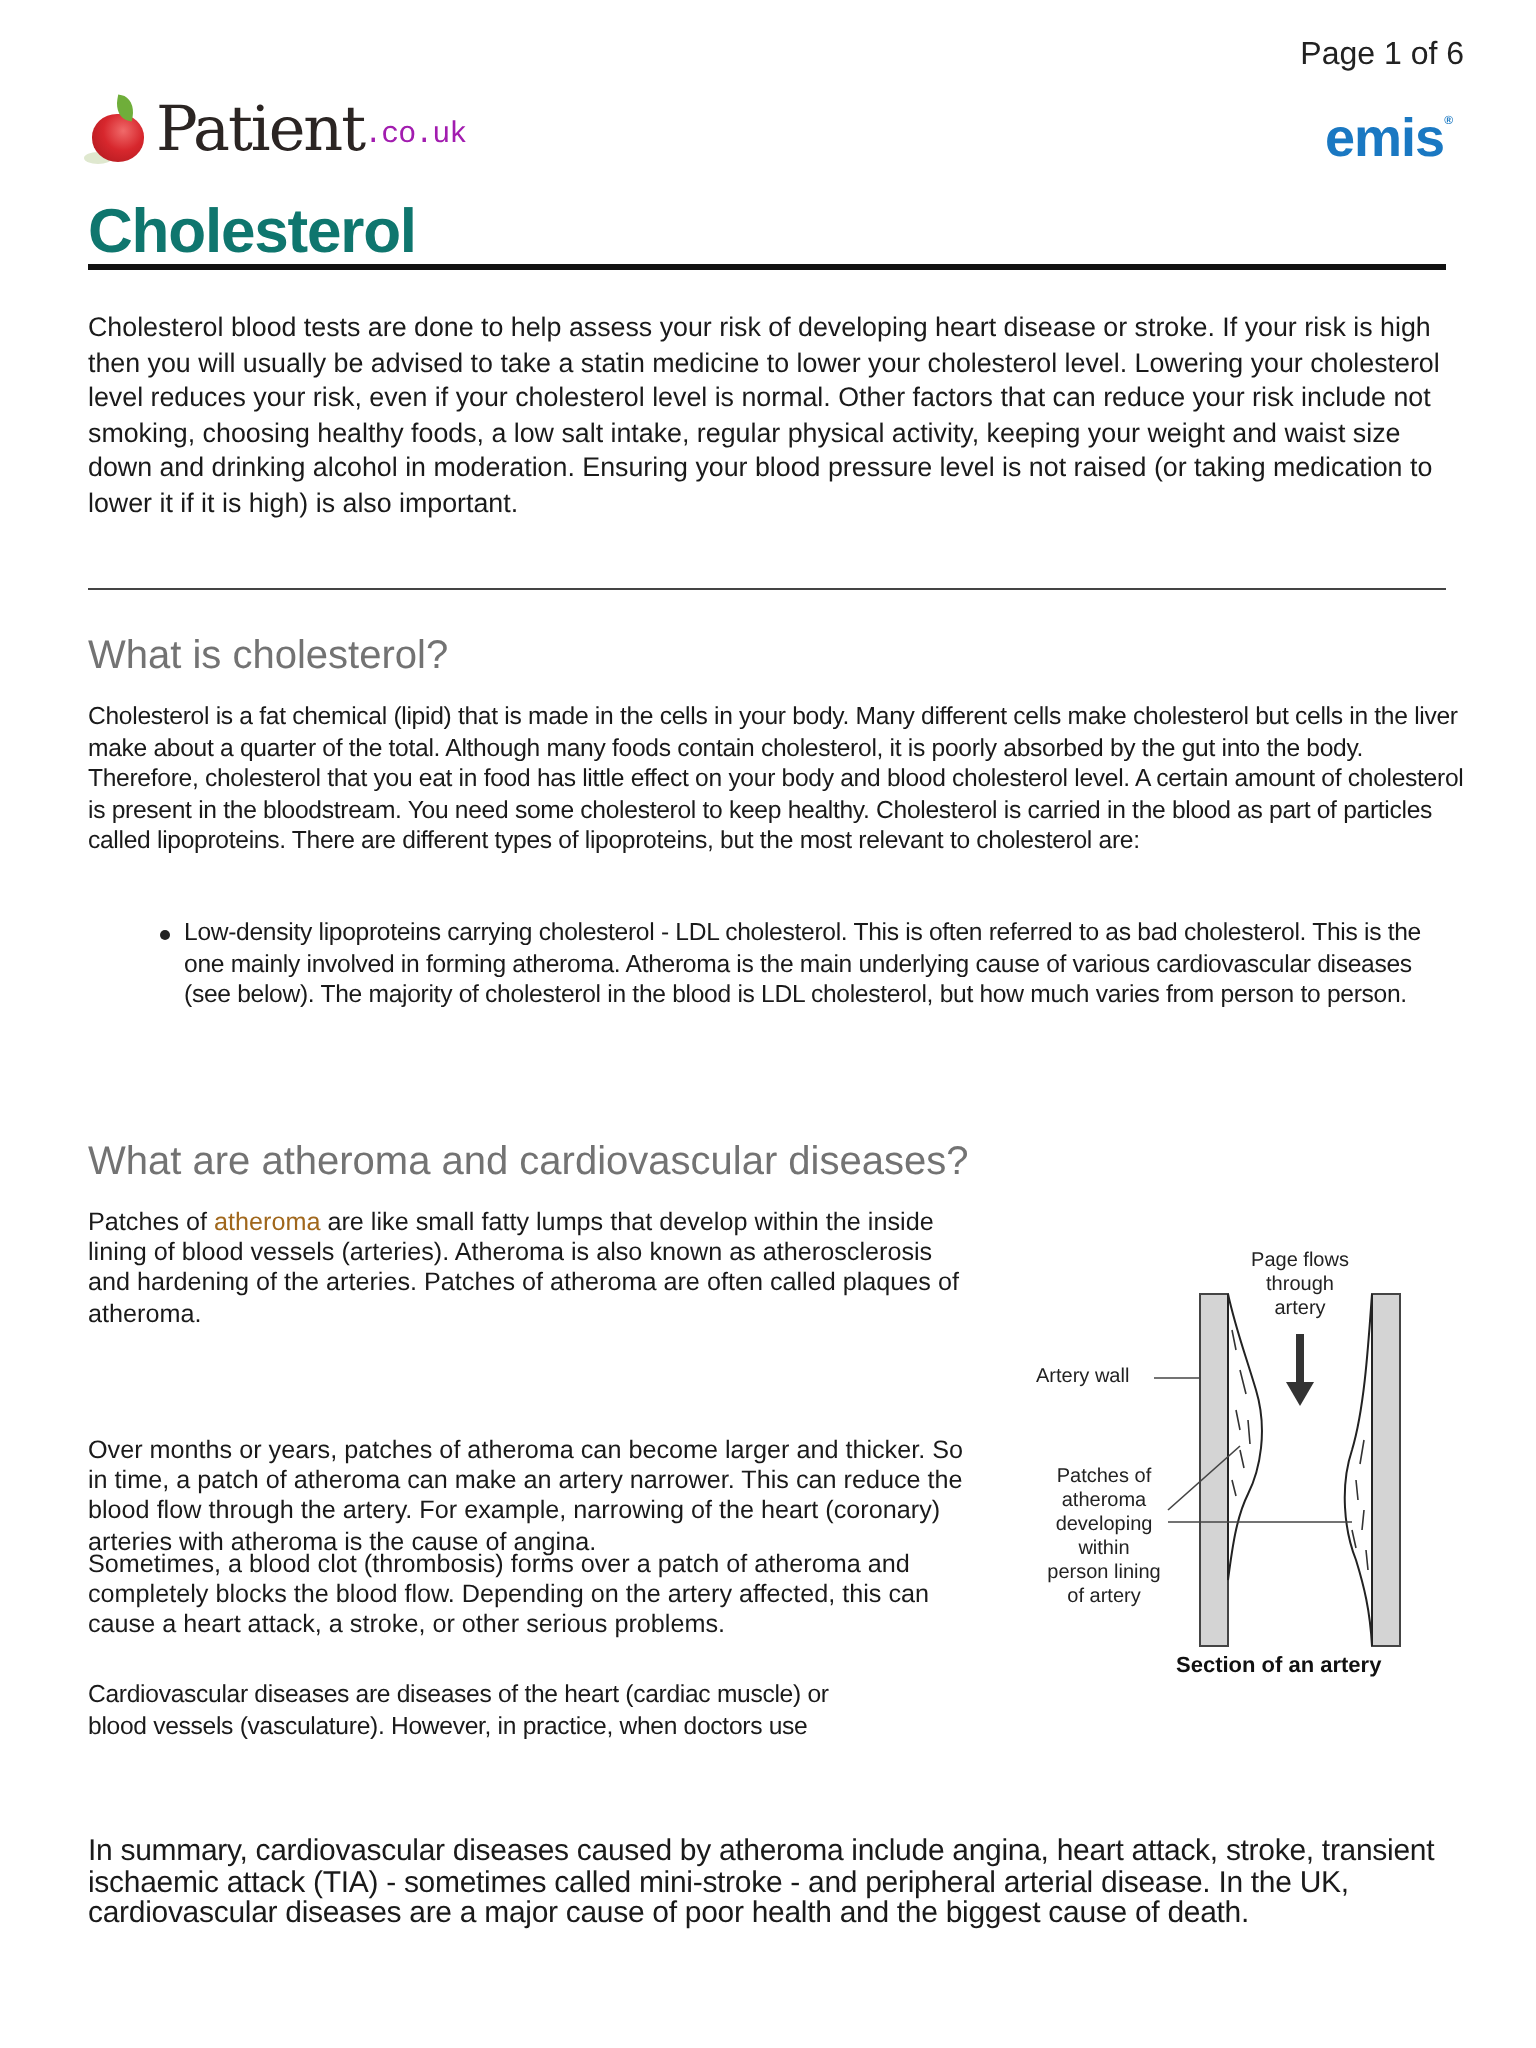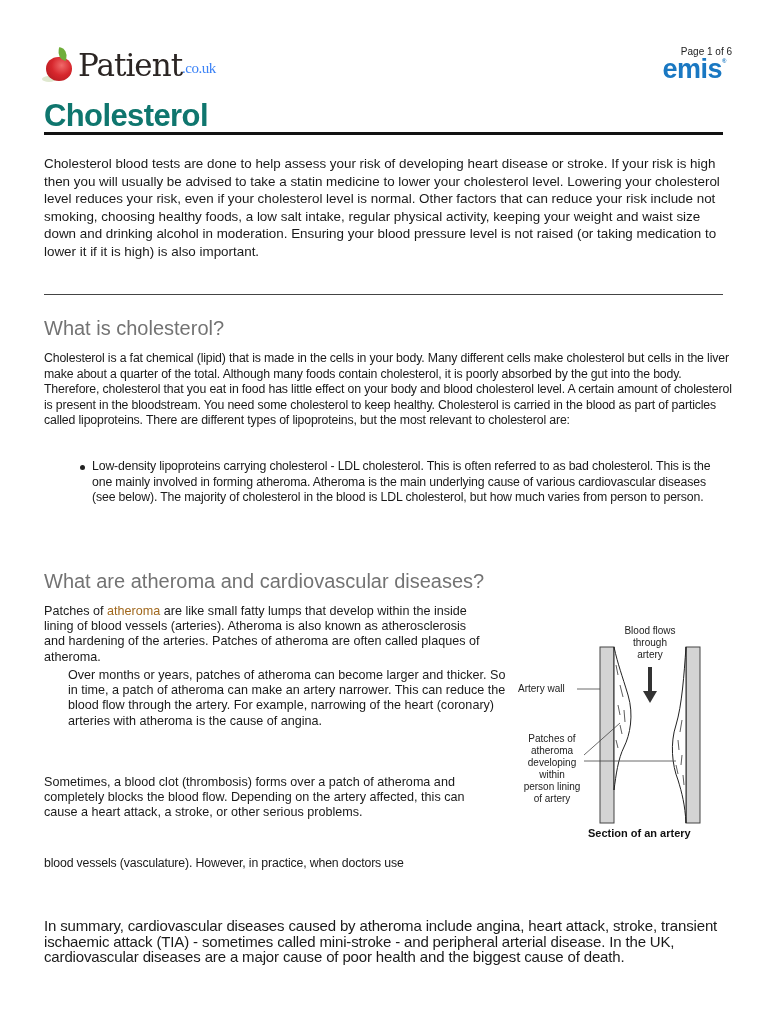--- a/index.html
+++ b/index.html
@@ -1,27 +1,27 @@
 <!DOCTYPE html>
 <html><head>
 <meta charset="utf-8">
 <style>
   * { box-sizing: border-box; margin: 0; padding: 0; }
   html, body { width: 768px; height: 1024px; background: #ffffff; overflow: hidden; }
   body { font-family: "Liberation Sans", sans-serif; color: #1a1a1a; position: relative; }
 
-  .page-num { position: absolute; top: 19px; right: 36px; font-size: 10px; color: #222; margin-top: 27px; }
+  .page-num { position: absolute; top: 19px; right: 36px; font-size: 16px; color: #222; }
 
   .logo-patient { position: absolute; left: 44px; top: 42px; height: 40px; display: flex; align-items: flex-end; }
   .apple { position: relative; width: 30px; height: 34px; margin-right: 4px; }
   .apple .body { position: absolute; left: 2px; top: 9px; width: 26px; height: 24px; background: radial-gradient(circle at 60% 35%, #f06a6a 0%, #d7272d 45%, #a8161c 100%); border-radius: 48% 48% 50% 50%; }
   .apple .leaf { position: absolute; left: 14px; top: 0px; width: 9px; height: 12px; background: #6fae3a; border-radius: 0 80% 0 80%; transform: rotate(10deg); }
   .apple .shadow { position: absolute; left: -2px; top: 28px; width: 14px; height: 6px; background: #dfe8cf; border-radius: 50%; }
   .patient-word { font-family: "DejaVu Serif", serif; font-size: 31px; color: #2b2523; letter-spacing: -1px; line-height: 34px; }
-  .couk { font-family: Liberation Serif, serif; font-size: 15px; color: #3b82f6; line-height: 28px; letter-spacing: -0.5px; }
+  .couk { font-family: Liberation Mono, monospace; font-size: 15px; color: #a21caf; line-height: 28px; letter-spacing: -0.5px; }
 
   .logo-emis { position: absolute; right: 42px; top: 54px; font-family: "Liberation Sans", sans-serif; font-weight: bold; font-size: 27px; color: #1a78c2; letter-spacing: -0.5px; }
   .logo-emis sup { font-size: 6px; vertical-align: top; position: relative; top: 4px; }
 
   .title { position: absolute; left: 44px; top: 98px; font-size: 31px; font-weight: bold; letter-spacing: -0.6px; color: #0f766e; }
   .title-rule { position: absolute; left: 44px; top: 132px; width: 679px; height: 3px; background: #111; }
 
   .text { position: absolute; font-size: 13px; line-height: 15.6px; color: #1a1a1a; }
   .intro { left: 44px; top: 155px; width: 680px; font-size: 13.4px; line-height: 17.6px; }
   .hr { position: absolute; left: 44px; top: 294px; width: 679px; height: 1px; background: #444; }
@@ -30,21 +30,21 @@
   .h2-1 { top: 317px; }
   .p1 { left: 44px; top: 351px; width: 690px; font-size: 12.3px; letter-spacing: -0.15px; }
 
   .bullets { position: absolute; left: 92px; top: 459px; width: 640px; list-style: none; font-size: 12.3px; line-height: 15.6px; letter-spacing: -0.15px; }
   .bullets li { position: relative; }
   .bullets li .dot { position: absolute; left: -12px; top: 6px; width: 5px; height: 5px; border-radius: 50%; background: #222; }
 
   .h2-2 { top: 570px; }
   .col { left: 44px; width: 440px; font-size: 12.6px; line-height: 15.2px; }
   .p-ath1 { top: 604px; }
-  .p-ath2 { top: 668px; margin-left: 24px; }
+  .p-ath2 { top: 718px; }
   .p-ath3 { top: 775px; }
   .link { color: #a0671c; }
 
   .p-cvd { left: 44px; top: 840px; width: 690px; font-size: 12.3px; letter-spacing: -0.15px; }
   .p-sum { left: 44px; top: 918px; width: 690px; font-size: 15px; letter-spacing: -0.15px; }
 
   .figure { position: absolute; left: 500px; top: 615px; width: 230px; height: 235px; }
   .figure .lbl { position: absolute; font-size: 10px; line-height: 12px; color: #222; text-align: center; }
   .figure .caption { position: absolute; left: 88px; top: 212px; font-size: 11px; font-weight: bold; color: #111; white-space: nowrap; }
 </style>
@@ -82,41 +82,41 @@
 
 <h2 class="h2 h2-2">What are atheroma and cardiovascular diseases?</h2>
 
 <p class="text col p-ath1">
   <span>Patches of </span><a class="link">atheroma</a><span> are like small fatty lumps that develop within the inside lining of blood vessels (arteries). Atheroma is also known as atherosclerosis and hardening of the arteries. Patches of atheroma are often called plaques of atheroma.</span>
 </p>
 <p class="text col p-ath2">Over months or years, patches of atheroma can become larger and thicker. So in time, a patch of atheroma can make an artery narrower. This can reduce the blood flow through the artery. For example, narrowing of the heart (coronary) arteries with atheroma is the cause of angina.</p>
 <p class="text col p-ath3">Sometimes, a blood clot (thrombosis) forms over a patch of atheroma and completely blocks the blood flow. Depending on the artery affected, this can cause a heart attack, a stroke, or other serious problems.</p>
 
 <p class="text p-cvd">
-  <br>
+  <span>Cardiovascular diseases are diseases of the heart (cardiac muscle) or</span><br>
   <span>blood vessels (vasculature). However, in practice, when doctors use</span><br>
 </p>
 <p class="text p-sum">In summary, cardiovascular diseases caused by atheroma include angina, heart attack, stroke, transient ischaemic attack (TIA) - sometimes called mini-stroke - and peripheral arterial disease. In the UK, cardiovascular diseases are a major cause of poor health and the biggest cause of death.</p>
 
 <div class="figure">
   <svg width="230" height="235" viewBox="0 0 230 235">
     <rect x="100" y="32" width="14" height="176" fill="#d4d4d4" stroke="#444" stroke-width="1"></rect>
     <rect x="186" y="32" width="14" height="176" fill="#d4d4d4" stroke="#444" stroke-width="1"></rect>
     <path d="M114 32 C118 50, 122 60, 128 80 C134 100, 130 120, 124 132 C118 144, 116 160, 114 175 L114 32 Z" fill="#fff" stroke="#222" stroke-width="1"></path>
     <path d="M116 50 l2 10 M120 70 l3 12 M118 90 l2 10 M124 95 l1 12 M120 110 l2 9 M116 125 l2 8" stroke="#333" stroke-width="0.8" fill="none"></path>
     <path d="M186 32 C184 60, 182 90, 176 110 C170 128, 172 150, 178 165 C182 178, 185 190, 186 208 L186 32 Z" fill="#fff" stroke="#222" stroke-width="1"></path>
     <path d="M182 105 l-2 12 M178 125 l1 10 M182 140 l-1 10 M176 150 l2 9 M183 160 l1 10" stroke="#333" stroke-width="0.8" fill="none"></path>
     <line x1="150" y1="52" x2="150" y2="78" stroke="#333" stroke-width="4"></line>
     <polygon points="143,76 157,76 150,88" fill="#333"></polygon>
     <line x1="77" y1="74" x2="100" y2="74" stroke="#444" stroke-width="0.8"></line>
     <line x1="84" y1="140" x2="120" y2="108" stroke="#444" stroke-width="0.8"></line>
     <line x1="84" y1="146" x2="176" y2="146" stroke="#444" stroke-width="0.8"></line>
   </svg>
   <div class="lbl" style="left:115px; top:10px; width:70px;">
-    <div>Blood flows</div>
+    <div>Page flows</div>
     <div>through</div>
     <div>artery</div>
   </div>
   <div class="lbl" style="left:18px; top:68px; width:60px; text-align:left;">Artery wall</div>
   <div class="lbl" style="left:16px; top:118px; width:72px;">
     <div>Patches of</div>
     <div>atheroma</div>
     <div>developing</div>
     <div>within</div>
     <div>person lining</div>

